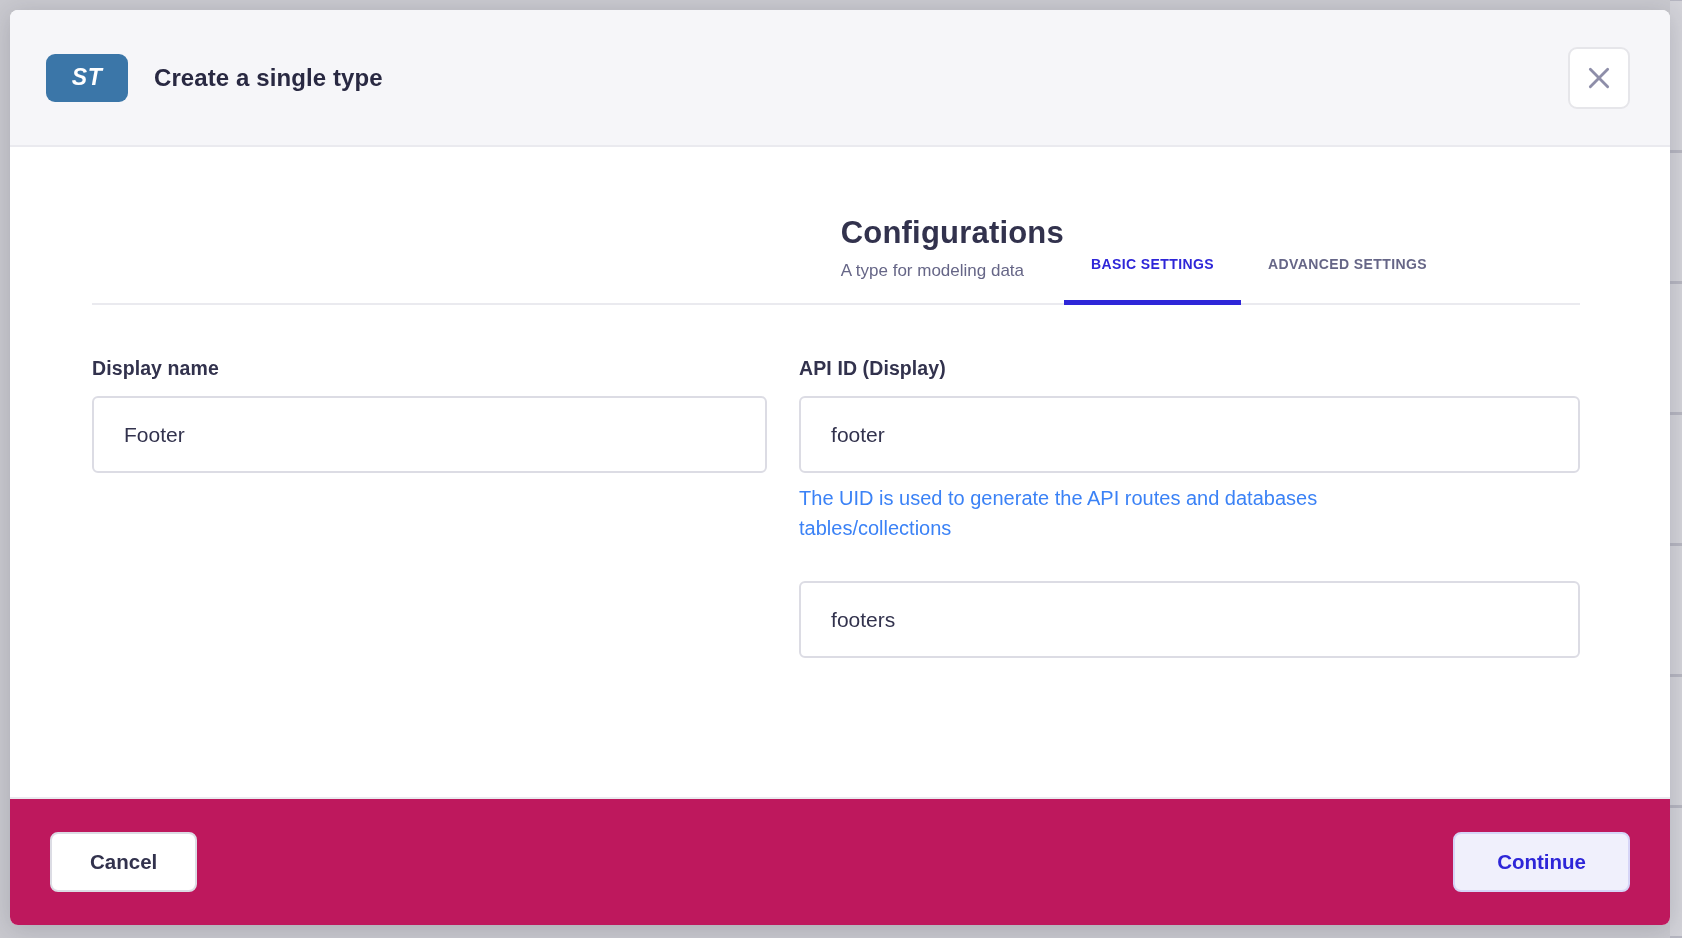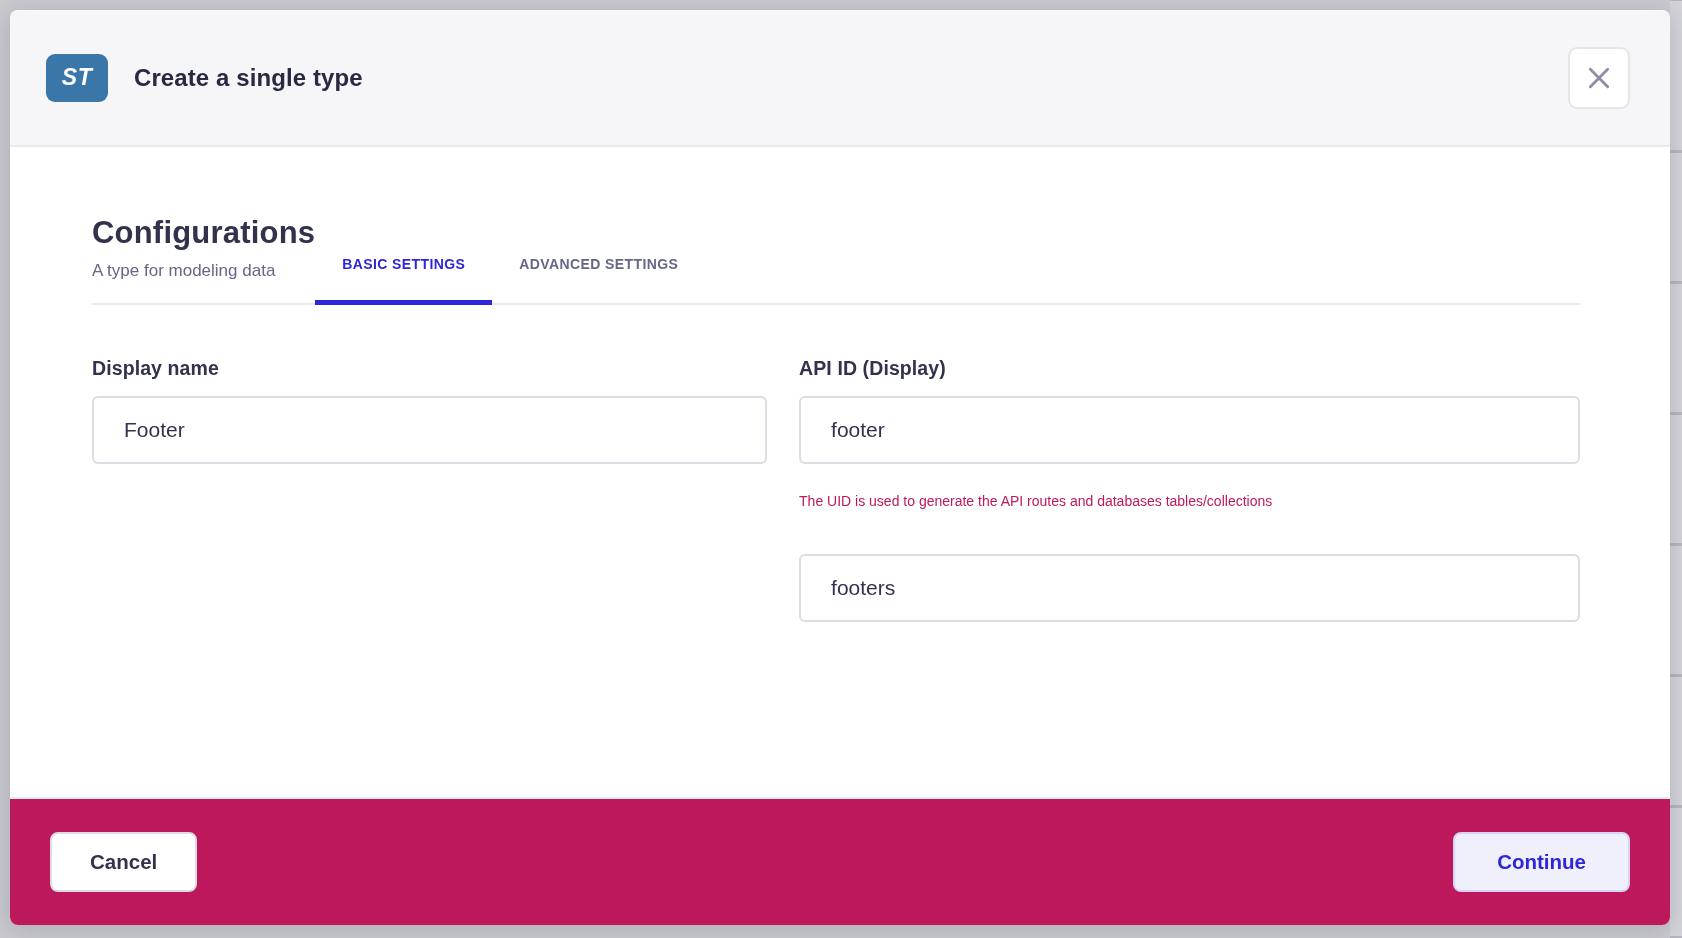--- a/index.html
+++ b/index.html
@@ -27,21 +27,21 @@
   }
   
   .modal-header {
     height: 137px; flex: 0 0 137px;
     background: #f6f6f9;
     border-bottom: 2px solid #eaeaef;
     display: flex; align-items: center;
     padding: 0 40px 0 36px;
   }
   .type-badge {
-    width: 62px; height: 48px; border-radius: 9px;
+    width: 82px; height: 48px; border-radius: 9px;
     background: #3b76a8;
     color: #ffffff; font-weight: bold; font-style: italic;
     font-size: 23px; letter-spacing: 0.5px;
     display: flex; align-items: center; justify-content: center;
     flex: 0 0 auto;
     text-align: center;
   }
   .modal-title {
     margin-left: 26px;
     font-size: 24px; font-weight: bold; color: #292942;
@@ -56,21 +56,21 @@
     display: flex; align-items: center; justify-content: center;
     cursor: pointer;
   }
   
   .modal-body {
     flex: 1 1 auto;
     background: #ffffff;
     padding: 68px 90px 0 82px;
   }
   .head-row {
-    display: flex; justify-content: flex-start; align-items: flex-end;
+    display: flex; justify-content: flex-end; align-items: flex-end;
     border-bottom: 2px solid #eaeaef;
   }
   .titles { padding-bottom: 22px; }
   .page-heading {
     font-size: 31px; font-weight: bold; color: #32324d;
     letter-spacing: 0.2px; margin-bottom: 10px;
   }
   .page-subheading { font-size: 17px; color: #666687; }
   .tabs { display: flex; margin-right: 126px; }
   .tab {
@@ -86,31 +86,31 @@
     display: grid;
     grid-template-columns: 676fr 782fr;
     column-gap: 32px;
   }
   .field-label {
     display: block;
     font-size: 19.5px; font-weight: bold; color: #32324d;
     margin-bottom: 16px; letter-spacing: 0.1px;
   }
   .text-input {
-    width: 100%; height: 68px;
+    width: 100%; height: 77px;
     border: 2px solid #dcdce4; border-radius: 6px;
     background: #ffffff;
     padding: 0 30px;
     font-family: "Liberation Sans", "DejaVu Sans", sans-serif;
     font-size: 21px; color: #32324d;
     outline: none;
   }
   .field-hint {
-    margin-top: 22px;
-    font-size: 14px; line-height: 30px; color: #be185d;
+    margin-top: 10px;
+    font-size: 20px; line-height: 30px; color: #3b82f6;
     max-width: 640px;
   }
   .field + .field, .field-hint + .field { margin-top: 38px; }
   
   .modal-footer {
     height: 128px; flex: 0 0 128px;
     background: #be185d;
     border-top: 2px solid #eaeaef;
     display: flex; align-items: center; justify-content: space-between;
     padding: 0 40px;

